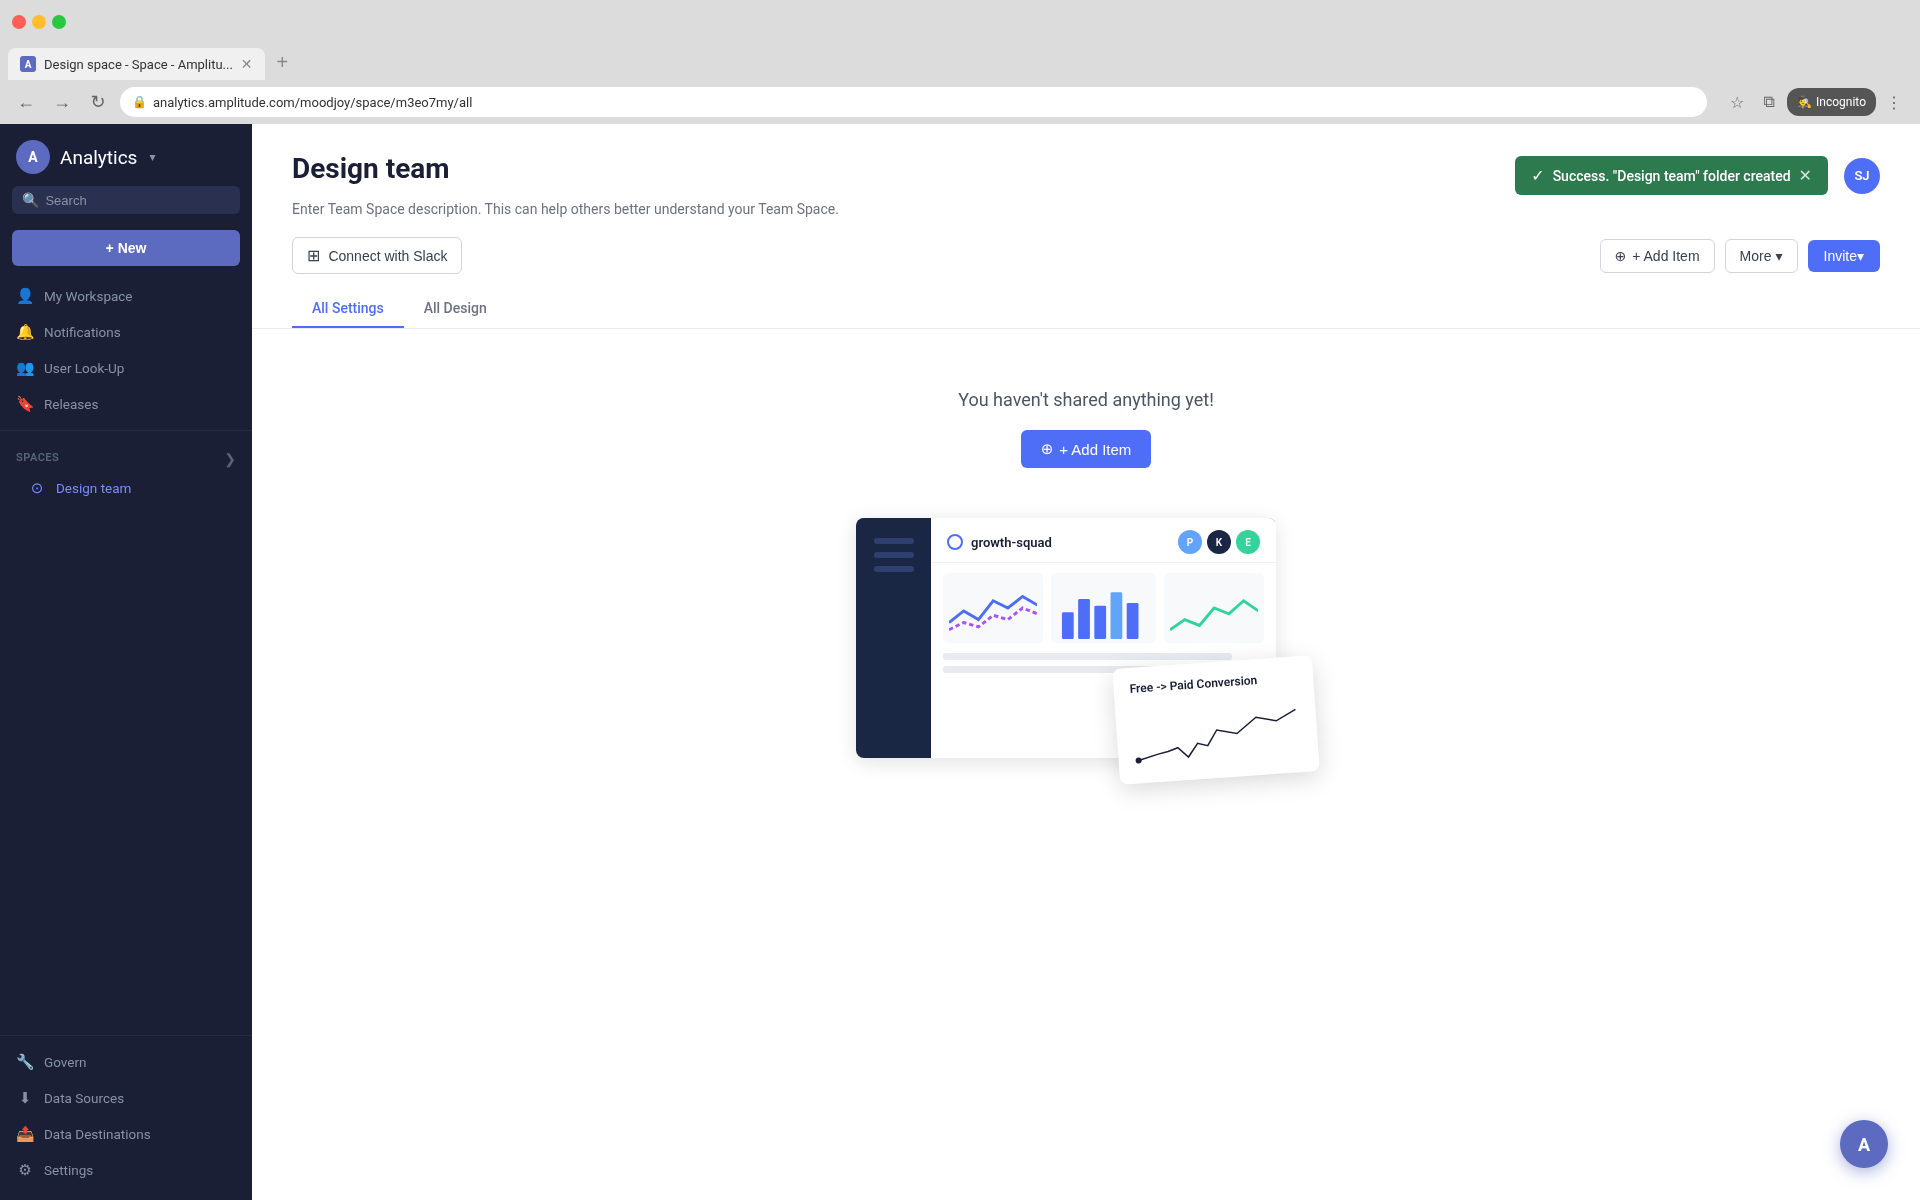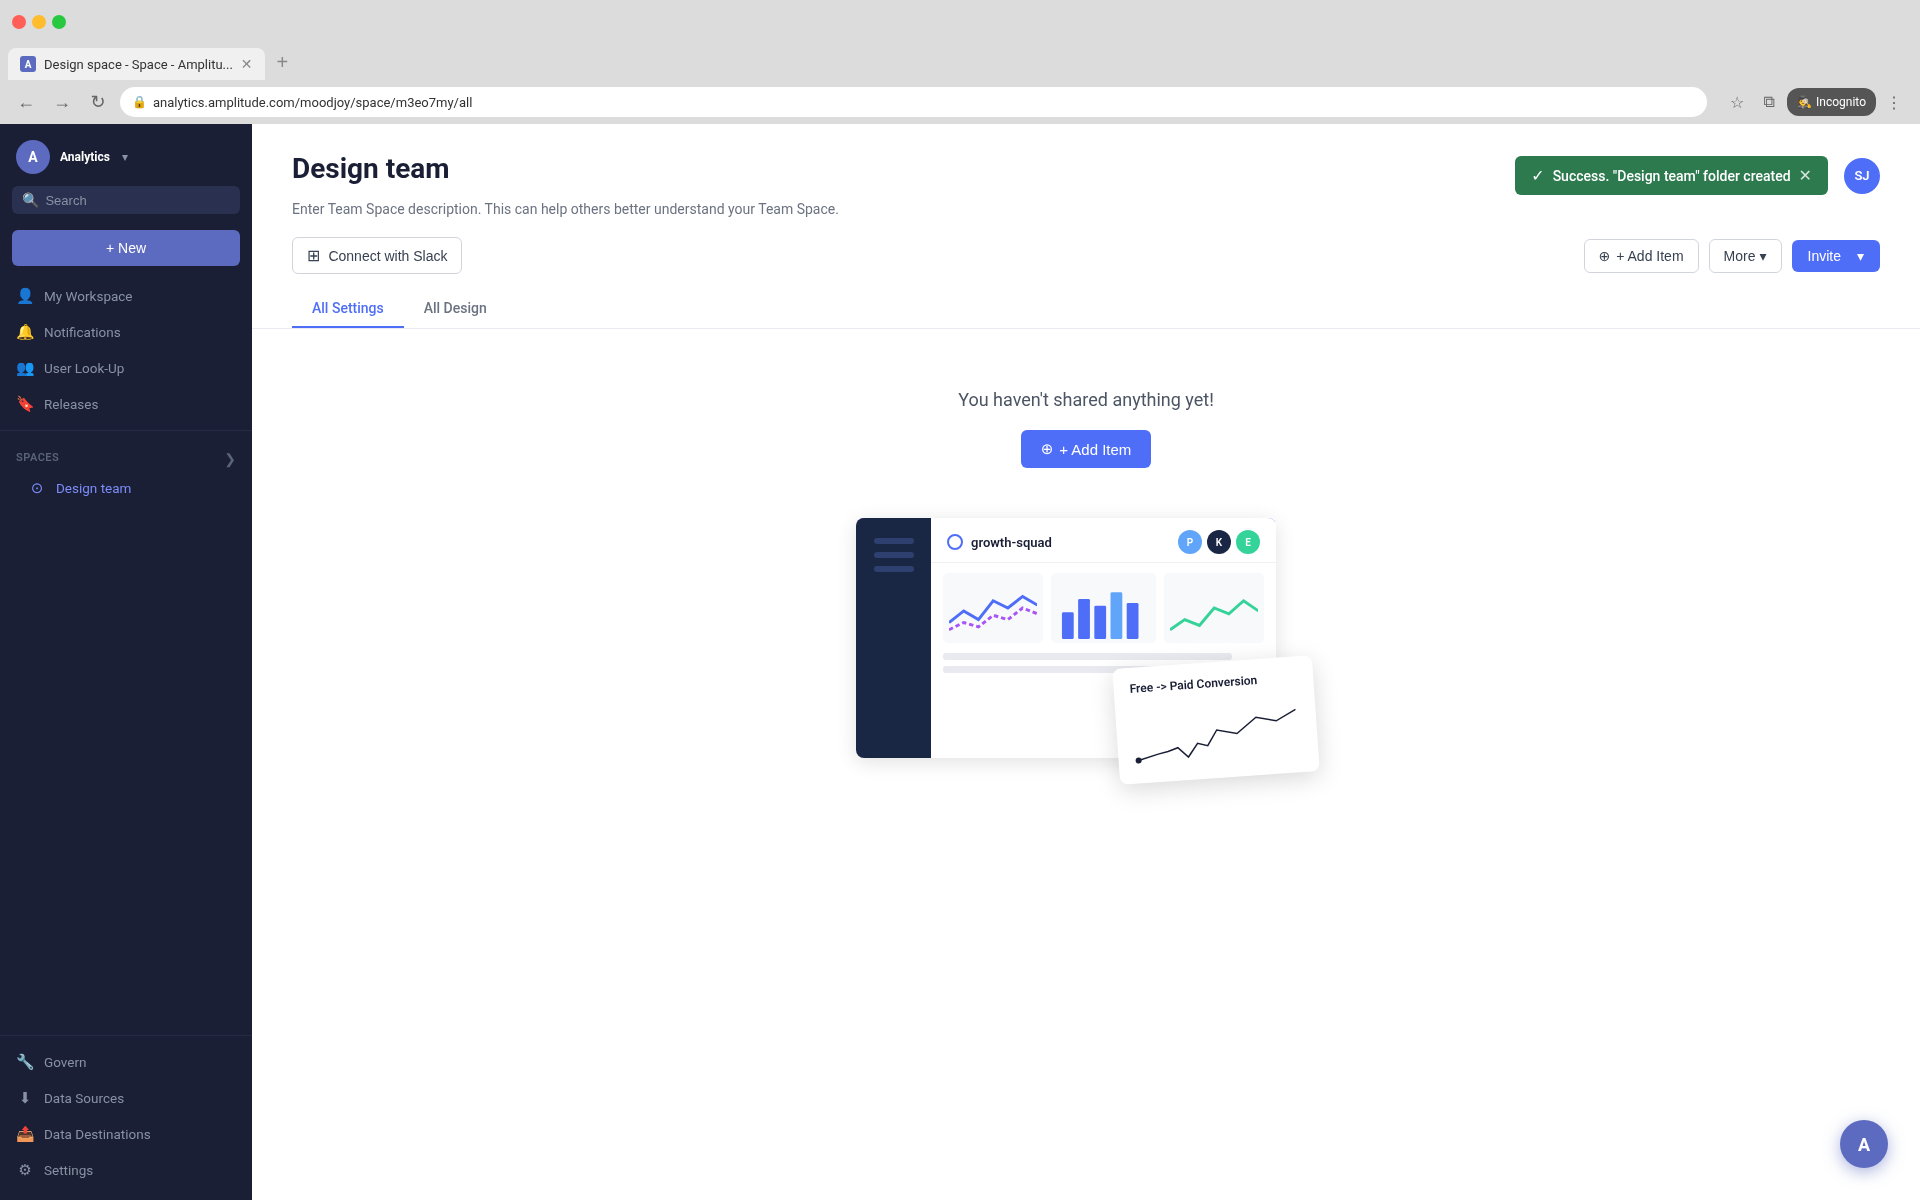--- a/index.html
+++ b/index.html
@@ -26,27 +26,27 @@
     .browser-action-btn { background: none; border: none; color: #666; font-size: 16px; cursor: pointer; width: 28px; height: 28px; display: flex; align-items: center; justify-content: center; }
     .incognito-badge { background: #555; color: white; border-radius: 12px; padding: 2px 10px; font-size: 12px; display: flex; align-items: center; gap: 4px; }
 
     
     .app-layout { display: flex; flex: 1; overflow: hidden; }
 
     
     .sidebar { width: 252px; background: #1a1f36; color: white; display: flex; flex-direction: column; flex-shrink: 0; padding: 0; }
     .sidebar-logo { display: flex; align-items: center; gap: 10px; padding: 16px 16px 12px; }
     .logo-circle { width: 34px; height: 34px; background: #5c6bc0; border-radius: 50%; display: flex; align-items: center; justify-content: center; font-weight: bold; font-size: 14px; color: white; }
-    .logo-name { font-size: 12px; font-weight: 700; color: white; }
+    .logo-name { font-size: 19px; font-weight: 400; color: white; }
     .logo-chevron { color: #8892a4; font-size: 12px; margin-left: 2px; }
     .sidebar-search { margin: 0 12px 8px; background: #2a3050; border-radius: 6px; display: flex; align-items: center; padding: 6px 10px; gap: 6px; }
     .sidebar-search input { background: none; border: none; color: #8892a4; font-size: 13px; outline: none; flex: 1; }
     .sidebar-search input::placeholder { color: #8892a4; }
     .search-icon-svg { color: #8892a4; font-size: 14px; }
-    .new-btn { margin: 8px 12px; background: #5c6bc0; color: white; border: none; border-radius: 6px; padding: 10px; font-size: 14px; font-weight: 400; cursor: pointer; display: flex; align-items: center; justify-content: center; gap: 6px; }
+    .new-btn { margin: 8px 12px; background: #5c6bc0; color: white; border: none; border-radius: 6px; padding: 10px; font-size: 14px; font-weight: 700; cursor: pointer; display: flex; align-items: center; justify-content: center; gap: 6px; }
     .sidebar-nav { flex: 1; overflow-y: auto; padding: 4px 0; }
     .nav-item { display: flex; align-items: center; gap: 10px; padding: 9px 16px; color: #8892a4; font-size: 13.5px; cursor: pointer; border-radius: 0; transition: background 0.15s; }
     .nav-item-icon { font-size: 15px; width: 18px; text-align: center; flex-shrink: 0; }
     .nav-section { padding: 12px 16px 4px; display: flex; align-items: flex-start; justify-content: space-between; }
     .nav-section-label { font-size: 11px; font-weight: 600; color: #5a6478; text-transform: uppercase; letter-spacing: 0.5px; }
     .nav-section-arrow { color: #5a6478; font-size: 14px; }
     .nav-sub-item { display: flex; align-items: center; gap: 10px; padding: 8px 16px 8px 28px; color: #8892a4; font-size: 13.5px; cursor: pointer; }
     .nav-sub-item.active-item { color: #7c8cf8; }
     .sidebar-bottom { padding: 8px 0 12px; border-top: 1px solid #252b45; }
 
@@ -58,21 +58,21 @@
     .page-desc { font-size: 14px; color: #6b7280; margin-bottom: 20px; }
     .success-banner { background: #2d7a4f; color: white; border-radius: 6px; padding: 10px 16px; display: flex; align-items: center; gap: 8px; font-size: 14px; font-weight: 500; }
     .success-icon { font-size: 16px; }
     .success-close { margin-left: auto; cursor: pointer; color: rgba(255,255,255,0.8); font-size: 16px; }
     .header-actions { display: flex; align-items: center; gap: 10px; margin-bottom: 0; padding-bottom: 16px; }
     .header-actions-right { display: flex; align-items: center; gap: 10px; margin-left: auto; }
     .connect-slack-btn { display: flex; align-items: center; gap: 8px; border: 1px solid #d1d5db; background: white; border-radius: 6px; padding: 8px 14px; font-size: 14px; color: #374151; cursor: pointer; font-weight: 500; }
     .slack-icon { font-size: 16px; }
     .add-item-btn { display: flex; align-items: center; gap: 6px; border: 1px solid #d1d5db; background: white; border-radius: 6px; padding: 8px 14px; font-size: 14px; color: #374151; cursor: pointer; font-weight: 500; }
     .more-btn { display: flex; align-items: center; gap: 4px; border: 1px solid #d1d5db; background: white; border-radius: 6px; padding: 8px 14px; font-size: 14px; color: #374151; cursor: pointer; font-weight: 500; }
-    .invite-btn { display: flex; align-items: center; gap: 16px; background: #4f6ef7; color: white; border: none; border-radius: 6px; padding: 8px 16px; font-size: 14px; cursor: pointer; font-weight: 500; }
+    .invite-btn { display: flex; align-items: center; gap: 0; background: #4f6ef7; color: white; border: none; border-radius: 6px; padding: 8px 16px; font-size: 14px; cursor: pointer; font-weight: 500; }
     .avatar-circle { width: 36px; height: 36px; background: #4f6ef7; border-radius: 50%; display: flex; align-items: center; justify-content: center; font-size: 13px; font-weight: 600; color: white; flex-shrink: 0; }
     .tabs { display: flex; gap: 0; }
     .tab { padding: 10px 20px; font-size: 14px; color: #6b7280; cursor: pointer; border-bottom: 2px solid transparent; font-weight: 500; }
     .tab.active { color: #4f6ef7; border-bottom: 2px solid #4f6ef7; }
 
     
     .content-area { flex: 1; overflow-y: auto; padding: 40px; display: flex; flex-direction: column; align-items: center; }
     .empty-state { display: flex; flex-direction: column; align-items: center; padding-top: 20px; width: 100%; }
     .empty-title { font-size: 18px; color: #4b5563; margin-bottom: 20px; }
     .add-item-large-btn { display: flex; align-items: center; gap: 6px; background: #4f6ef7; color: white; border: none; border-radius: 6px; padding: 10px 20px; font-size: 15px; cursor: pointer; font-weight: 500; margin-bottom: 40px; }

